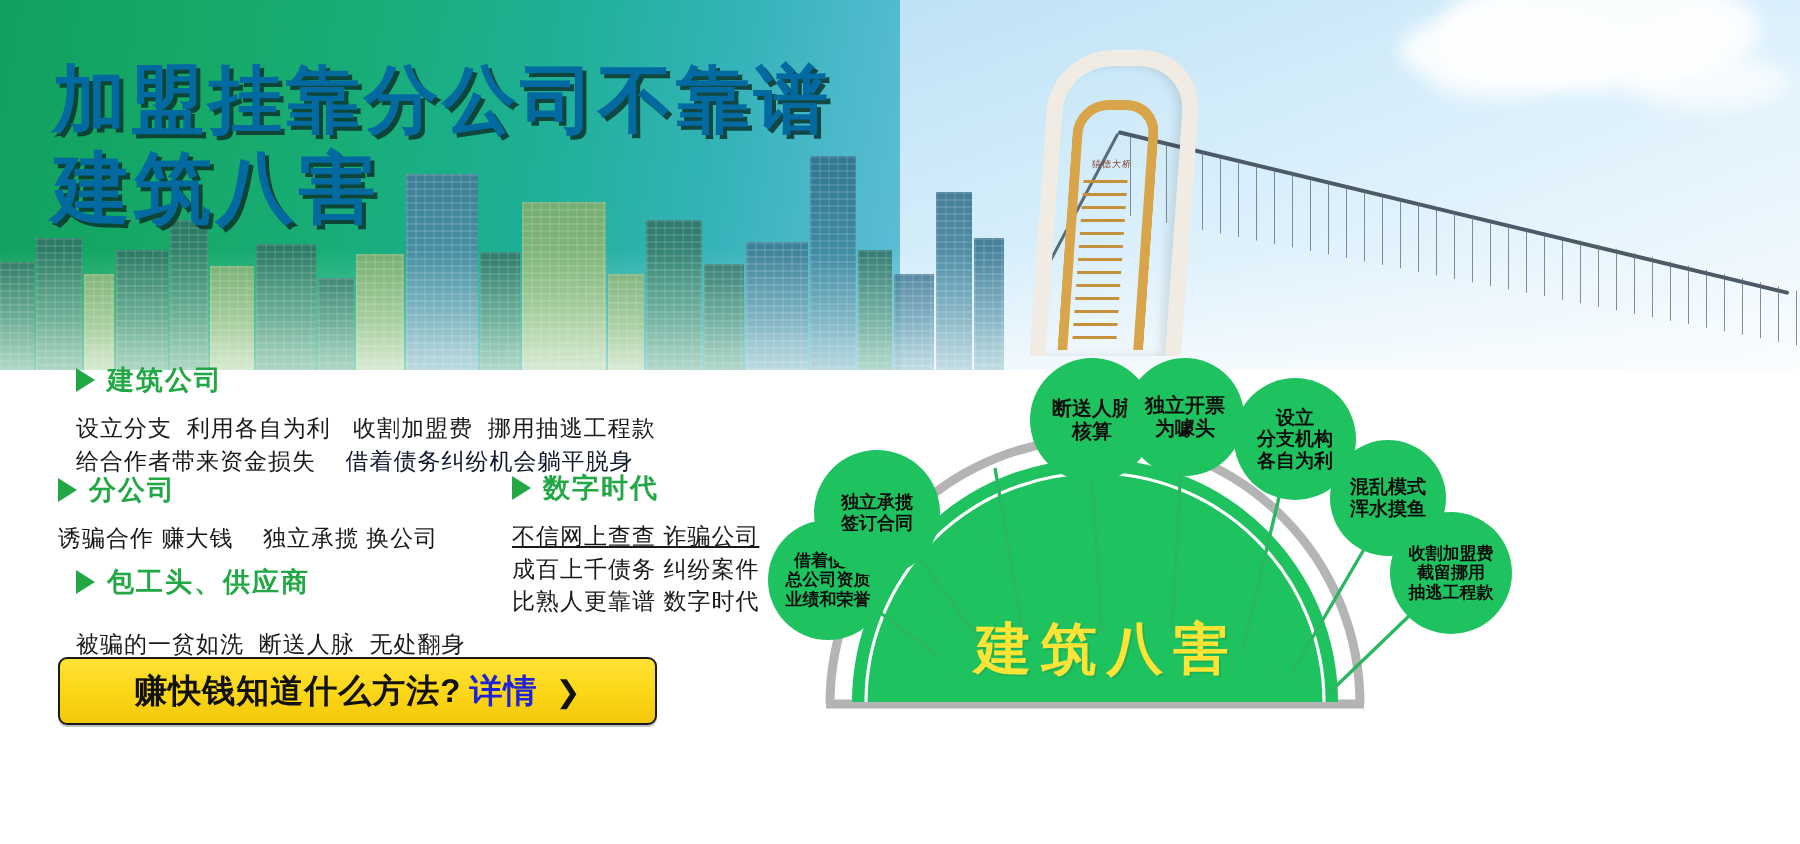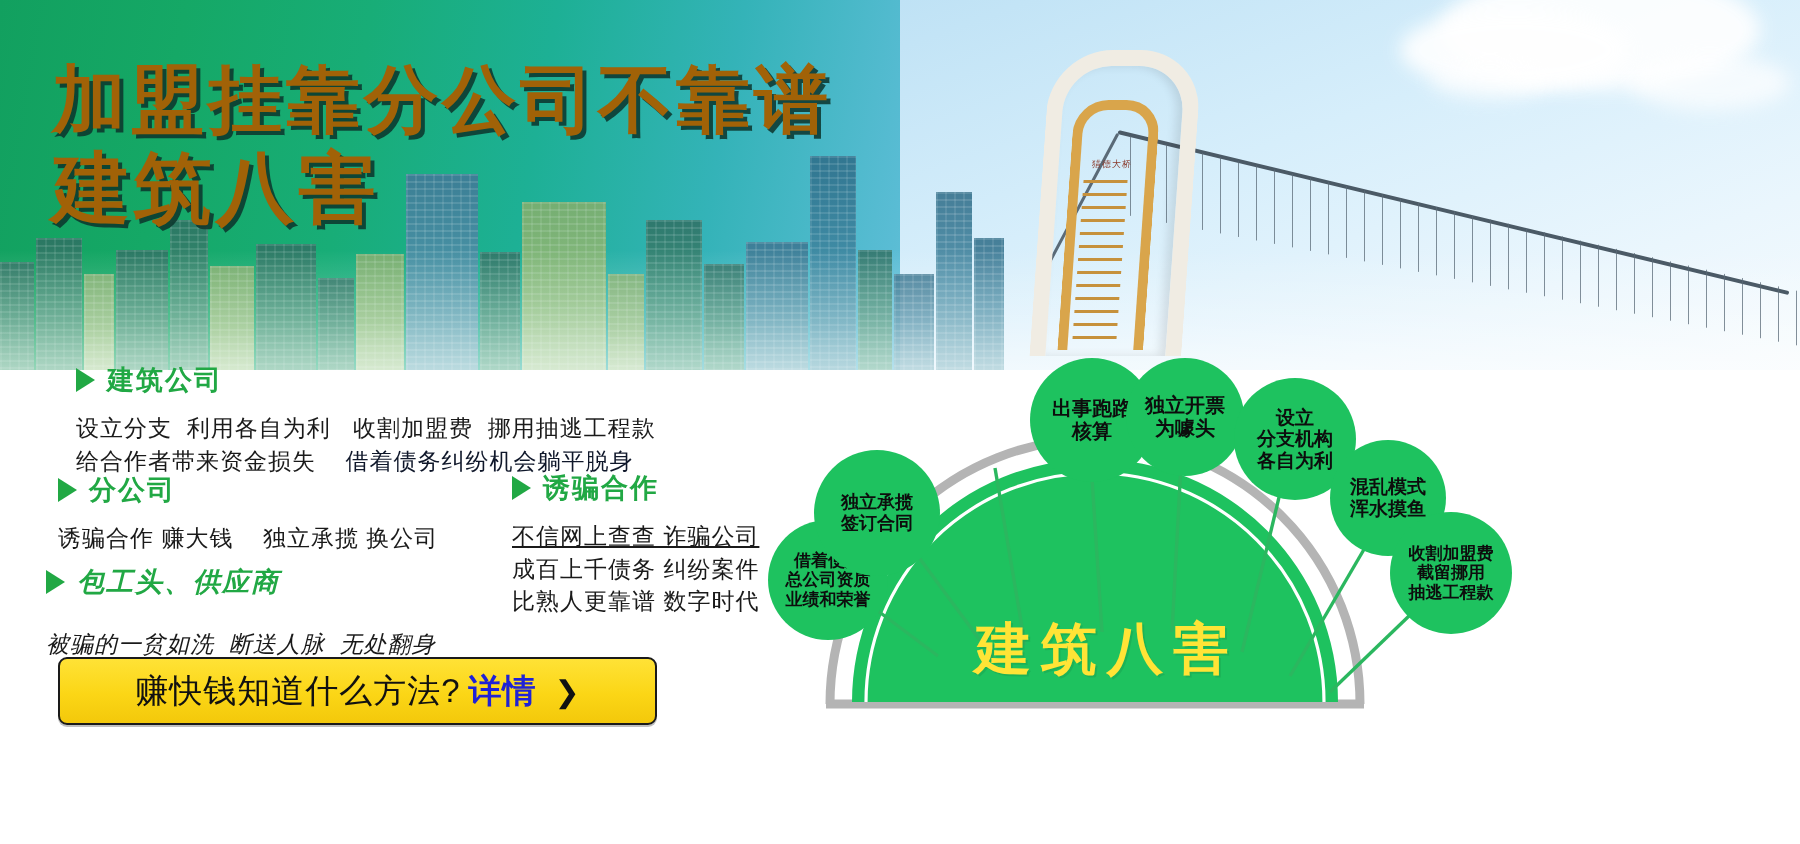--- a/index.html
+++ b/index.html
@@ -69,52 +69,52 @@
     transform-origin:left center;transform:rotate(118deg);border-radius:2px;}
   .hangers{position:absolute;left:130px;top:96px;width:670px;height:210px;
     background:repeating-linear-gradient(90deg,rgba(90,106,119,.75) 0 1px,rgba(0,0,0,0) 1px 18px);
     -webkit-mask-image:linear-gradient(105deg,rgba(0,0,0,1) 0%,rgba(0,0,0,1) 100%);
     clip-path:polygon(0 0,100% 74%,100% 100%,0 38%);}
   .pylon-label{position:absolute;left:92px;top:118px;color:#8a3b2c;font-size:9px;letter-spacing:1px;transform:skewX(-4deg);}
 
   
   .headline{position:absolute;left:52px;top:62px;z-index:6;}
   .h-line{
-    color:#a16207;font-weight:bold;letter-spacing:4px;line-height:1.02;
+    color:#0369a1;font-weight:bold;letter-spacing:4px;line-height:1.02;
     text-shadow:4px 4px 0 rgba(12,52,44,.85);
     font-family:"Liberation Sans","DejaVu Sans",sans-serif;
   }
   .h1{font-size:74px;}
   .h2{font-size:78px;margin-top:12px;}
 
   
   .left-col{position:absolute;left:0;top:372px;width:790px;height:472px;}
   .sec{position:absolute;}
   .sec-head{display:flex;align-items:center;gap:12px;}
   .tri{
     width:0;height:0;border-left:19px solid #21a844;
     border-top:12px solid transparent;border-bottom:12px solid transparent;
   }
   .sec-title{color:#21a844;font-size:27px;font-weight:bold;letter-spacing:2px;}
   .sec-line{color:#1a1a1a;font-size:23px;letter-spacing:1px;line-height:1.42;white-space:pre;}
   .sec-line .grn{color:#0f172a;}
 
   .s-gongsi{left:76px;top:-10px;}
   .s-fen{left:58px;top:100px;}
-  .s-bao{left:46px;top:192px;font-style:italic;}
+  .s-bao{left:76px;top:192px;}
   .s-shuzi{left:512px;top:98px;}
 
   .cta{
     position:absolute;left:58px;top:285px;width:595px;height:64px;
     background:linear-gradient(180deg,#ffe236 0%,#fbd616 55%,#f3c80b 100%);
     border:2px solid #1a1a1a;border-radius:9px;
     display:flex;align-items:center;justify-content:center;gap:8px;
     box-shadow:0 2px 0 rgba(0,0,0,.25);
   }
-  .cta-main{font-size:33px;font-weight:normal;color:#111;letter-spacing:1px;}
+  .cta-main{font-size:33px;font-weight:bold;color:#111;letter-spacing:1px;}
   .cta-link{font-size:33px;font-weight:bold;color:#1f22d6;letter-spacing:1px;}
   .cta-arrow{font-size:30px;color:#111;margin-left:10px;font-weight:300;}
 
   
   .diagram{position:absolute;left:790px;top:340px;width:1010px;height:504px;}
   .diagram svg{position:absolute;left:0;top:0;}
   .bub{
     position:absolute;border-radius:50%;background:#1ec25f;
     display:flex;align-items:center;justify-content:center;text-align:center;
     color:#0d0d0d;font-weight:bold;line-height:1.14;
@@ -204,21 +204,21 @@
       <div class="sec-head">
         <div class="tri"></div>
         <div class="sec-title">包工头、供应商</div>
       </div>
       <div class="sec-line" style="margin-top:28px;"><span>被骗的一贫如洗  断送人脉  无处翻身</span></div>
     </div>
 
     <div class="sec s-shuzi">
       <div class="sec-head">
         <div class="tri"></div>
-        <div class="sec-title">诱骗合作</div>
+        <div class="sec-title">数字时代</div>
       </div>
       <div class="sec-line" style="margin-top:14px;text-decoration:underline;"><span>不信网上查查 诈骗公司</span></div>
       <div class="sec-line"><span>成百上千债务 纠纷案件</span></div>
       <div class="sec-line"><span>比熟人更靠谱 数字时代</span></div>
     </div>
 
     <div class="cta">
       <span class="cta-main">赚快钱知道什么方法?</span>
       <span class="cta-link">详情</span>
       <span class="cta-arrow">❯</span>
@@ -252,21 +252,21 @@
 业绩和荣誉</span>
     </div>
 
     <div class="bub" style="left:24px;top:110px;width:126px;height:126px;font-size:18px;">
       <span>独立承揽
 签订合同</span>
     </div>
 
 
     <div class="bub" style="left:240px;top:18px;width:124px;height:124px;font-size:20px;">
-      <span>出事跑路
+      <span>断送人脉
 核算</span>
     </div>
 
     <div class="bub" style="left:336px;top:18px;width:118px;height:118px;font-size:20px;">
       <span>独立开票
 为噱头</span>
     </div>
 
     <div class="bub" style="left:444px;top:38px;width:122px;height:122px;font-size:19px;align-items:center;">
       <span>设立

